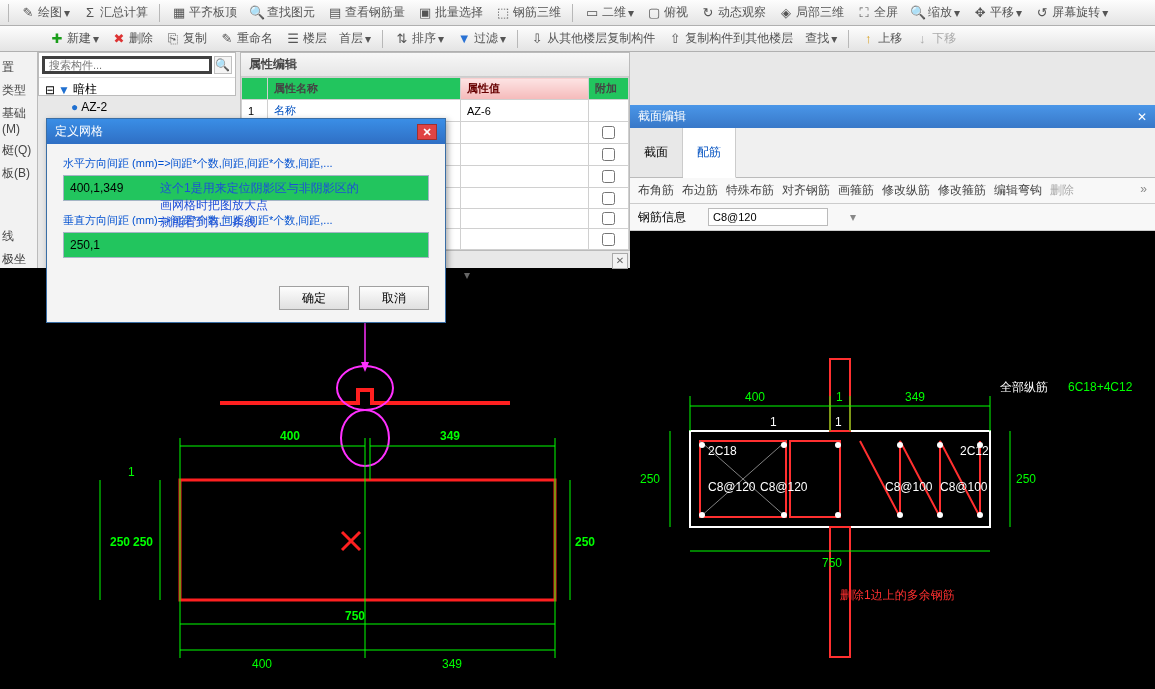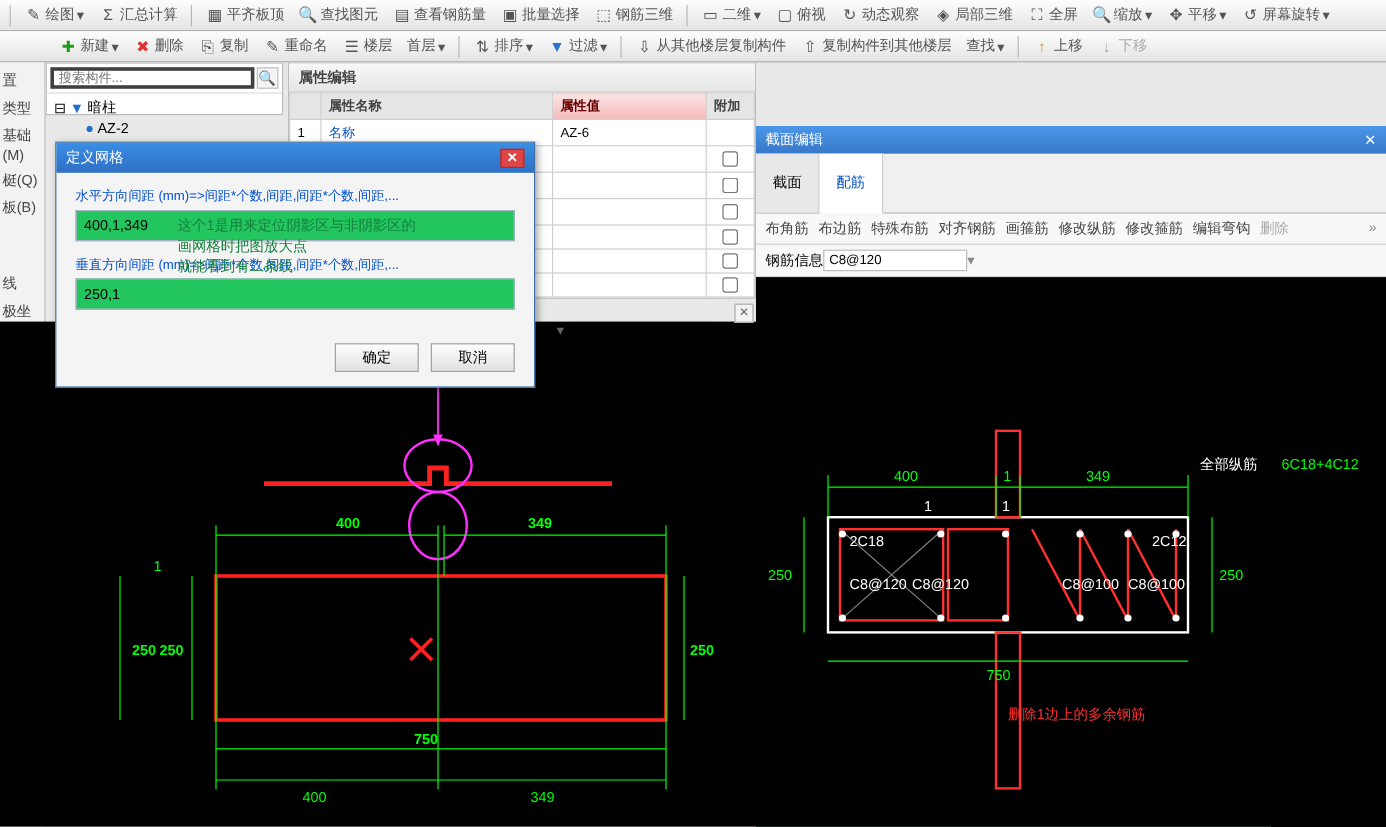--- a/index.html
+++ b/index.html
@@ -13,42 +13,42 @@
 .tree-panel{position:absolute;left:38px;top:52px;width:198px;height:44px;background:#fff;border:1px solid #bbb}
 .tree-search{display:flex;align-items:center;padding:3px;gap:2px;border-bottom:1px solid #ddd}
 .tree-search input{flex:1;border:3px solid #404040;height:18px;padding:0 4px;font-size:11px;color:#888}
 .tree-search .sbtn{width:18px;height:18px;border:1px solid #c0c0c0;background:#f4f4f4;text-align:center;line-height:16px;color:#555}
 .tree-body{padding:2px 6px;font-size:11px}
 .tree-node{display:flex;align-items:center;gap:3px;padding:1px 0}
 .prop-panel{position:absolute;left:240px;top:52px;width:390px;background:#fff;border:1px solid #bbb}
 .prop-title{background:linear-gradient(#f7f7f7,#e6e6e6);padding:3px 8px;border-bottom:1px solid #ccc;font-weight:bold;color:#444}
 .prop-table{width:100%;border-collapse:collapse}
 .prop-table th,.prop-table td{border:1px solid #d0d0d0;padding:3px 6px;font-size:11px;text-align:left;height:19px}
-.prop-table th{background:#e5e5e5;color:#444}
+.prop-table th{background:#22c55e;color:#444}
 .prop-table th.val{background:linear-gradient(#fde4e4,#f5baba);color:#600}
 .prop-table .chk{text-align:center}
 .prop-table .chk input{vertical-align:middle}
 .canvas-area{position:absolute;left:0;top:268px;width:630px;height:421px;background:#000}
 .dialog{position:absolute;left:46px;top:118px;width:400px;background:#f4f4f4;border:1px solid #3a6ea5;box-shadow:2px 2px 6px rgba(0,0,0,.35)}
 .dialog .titlebar{background:linear-gradient(#3a8ee6,#2f6fc4);color:#fff;padding:4px 8px;display:flex;justify-content:space-between;align-items:center;font-size:12px}
 .dialog .titlebar .xbtn{width:20px;height:16px;background:#e04444;color:#fff;text-align:center;line-height:14px;border:1px solid #a03030;font-weight:bold;font-size:11px}
 .dialog .body{padding:12px 16px}
 .dlabel{color:#0050d0;font-size:11px;margin-bottom:4px}
 .dinput{width:100%;border:1px solid #a5b5c5;background:#22c55e;height:26px;padding:2px 6px;margin-bottom:12px;font-size:12px}
 .dbtns{display:flex;justify-content:flex-end;gap:10px;padding:4px 16px 12px}
 .dbtn{width:70px;height:24px;border:1px solid #a0a0a0;background:linear-gradient(#fdfdfd,#e0e0e0);cursor:pointer}
-.annot{position:absolute;left:148px;top:180px;color:#15803d;font-size:13px;line-height:17px;pointer-events:none}
+.annot{position:absolute;left:160px;top:180px;color:#1d4ed8;font-size:13px;line-height:17px;pointer-events:none}
 .right-panel{position:absolute;left:630px;top:105px;width:525px;height:584px;background:#15803d}
 .rtitle{background:linear-gradient(#4a96e8,#3878c8);color:#fff;padding:3px 8px;display:flex;justify-content:space-between;align-items:center}
 .rtabs{display:flex;background:#f0f0f0;border-bottom:1px solid #bbb}
 .rtab{padding:16px 14px;border-right:1px solid #ccc;background:#e8e8e8;cursor:pointer}
 .rtab.active{background:#fff;border-bottom:1px solid #fff;margin-bottom:-1px;color:#0050c0}
 .rtool{display:flex;gap:8px;padding:4px 8px;border-bottom:1px solid #ccc;background:#f8f8f8;font-size:11px;color:#444;flex-wrap:nowrap;white-space:nowrap}
 .rtool span{cursor:pointer}
-.rinfo{display:flex;align-items:center;gap:0;padding:4px 8px;border-bottom:1px solid #ccc;background:#f8f8f8;font-size:11px}
+.rinfo{display:flex;align-items:center;gap:22px;padding:4px 8px;border-bottom:1px solid #ccc;background:#f8f8f8;font-size:11px}
 .rinfo input{border:1px solid #bbb;height:18px;padding:0 4px;width:120px;font-size:11px}
 .rcanvas{background:#000;height:488px;position:relative}
 .status{position:absolute;left:0;bottom:0;width:100%;background:#e2e2e2;border-top:1px solid #aaa;padding:2px 8px;font-size:11px;color:#333}
 .poly-btn{position:absolute;left:476px;top:268px;width:120px;height:22px;background:linear-gradient(#fdfdfd,#e4e4e4);border:1px solid #bbb;display:flex;align-items:center;gap:4px;padding:0 6px;color:#333;font-size:11px}
 svg text{font-family:Arial,sans-serif}
 </style>
 </head>
 <body>
 
 <div class="toolbar">

